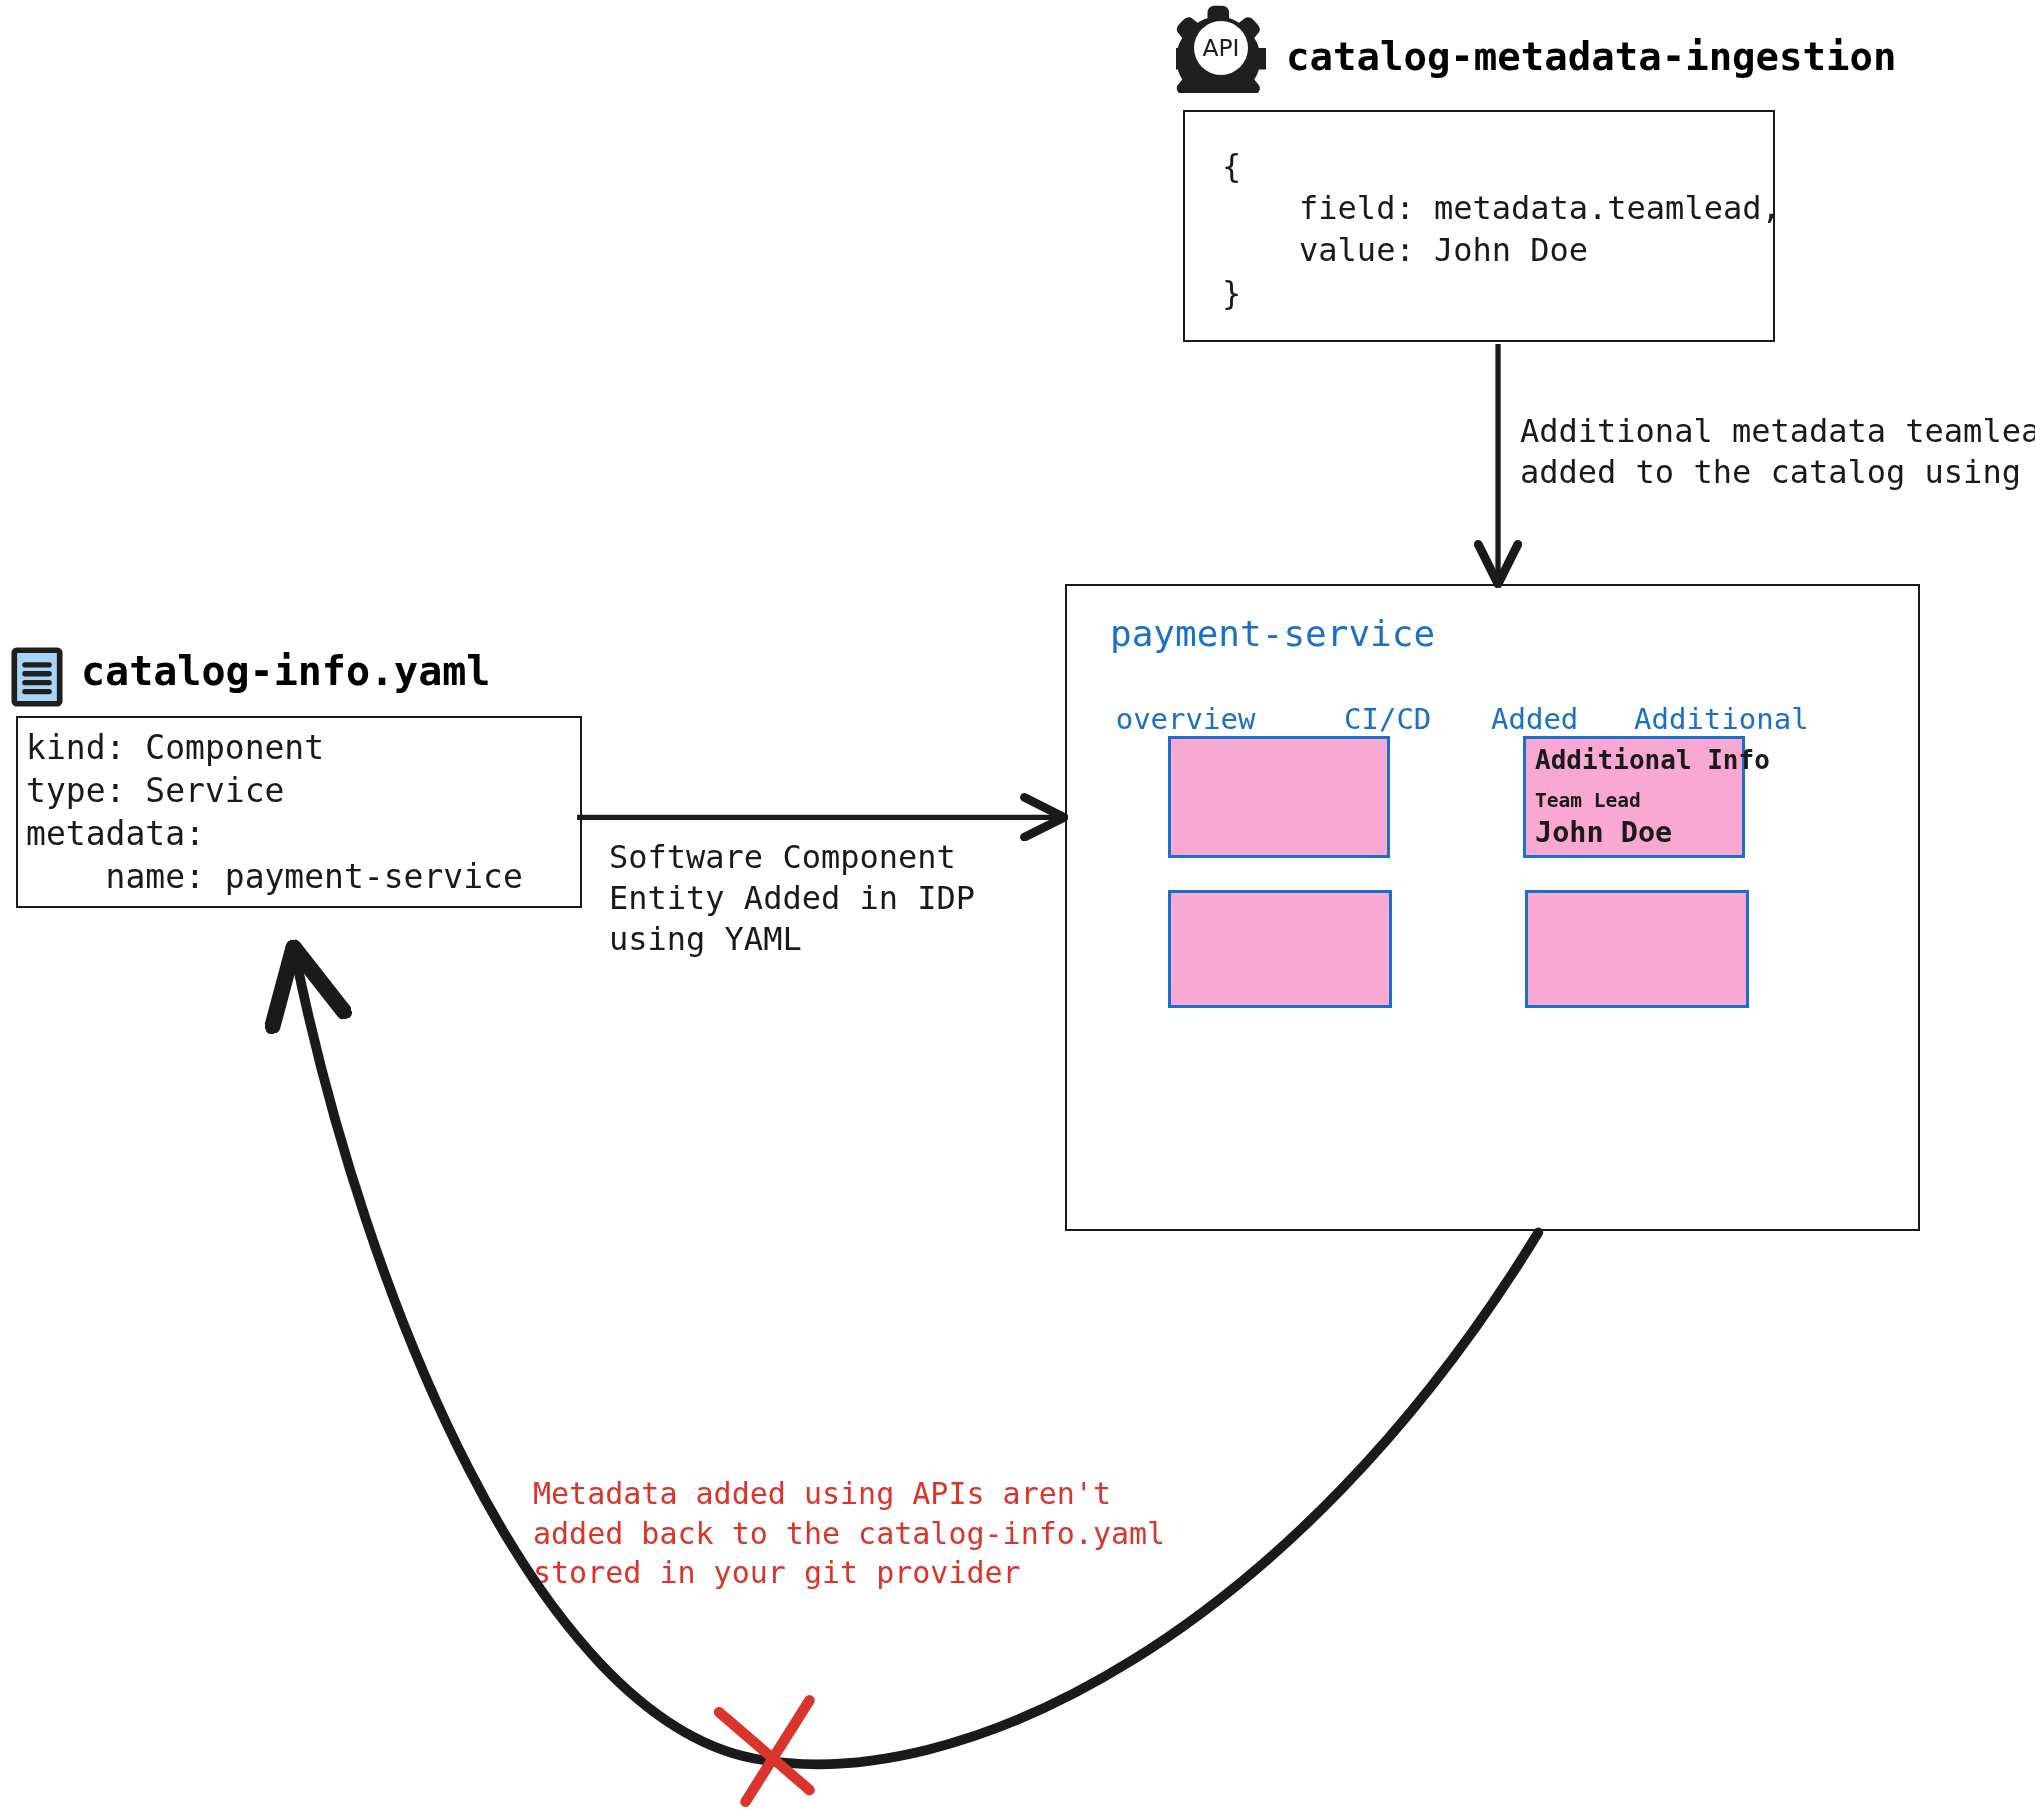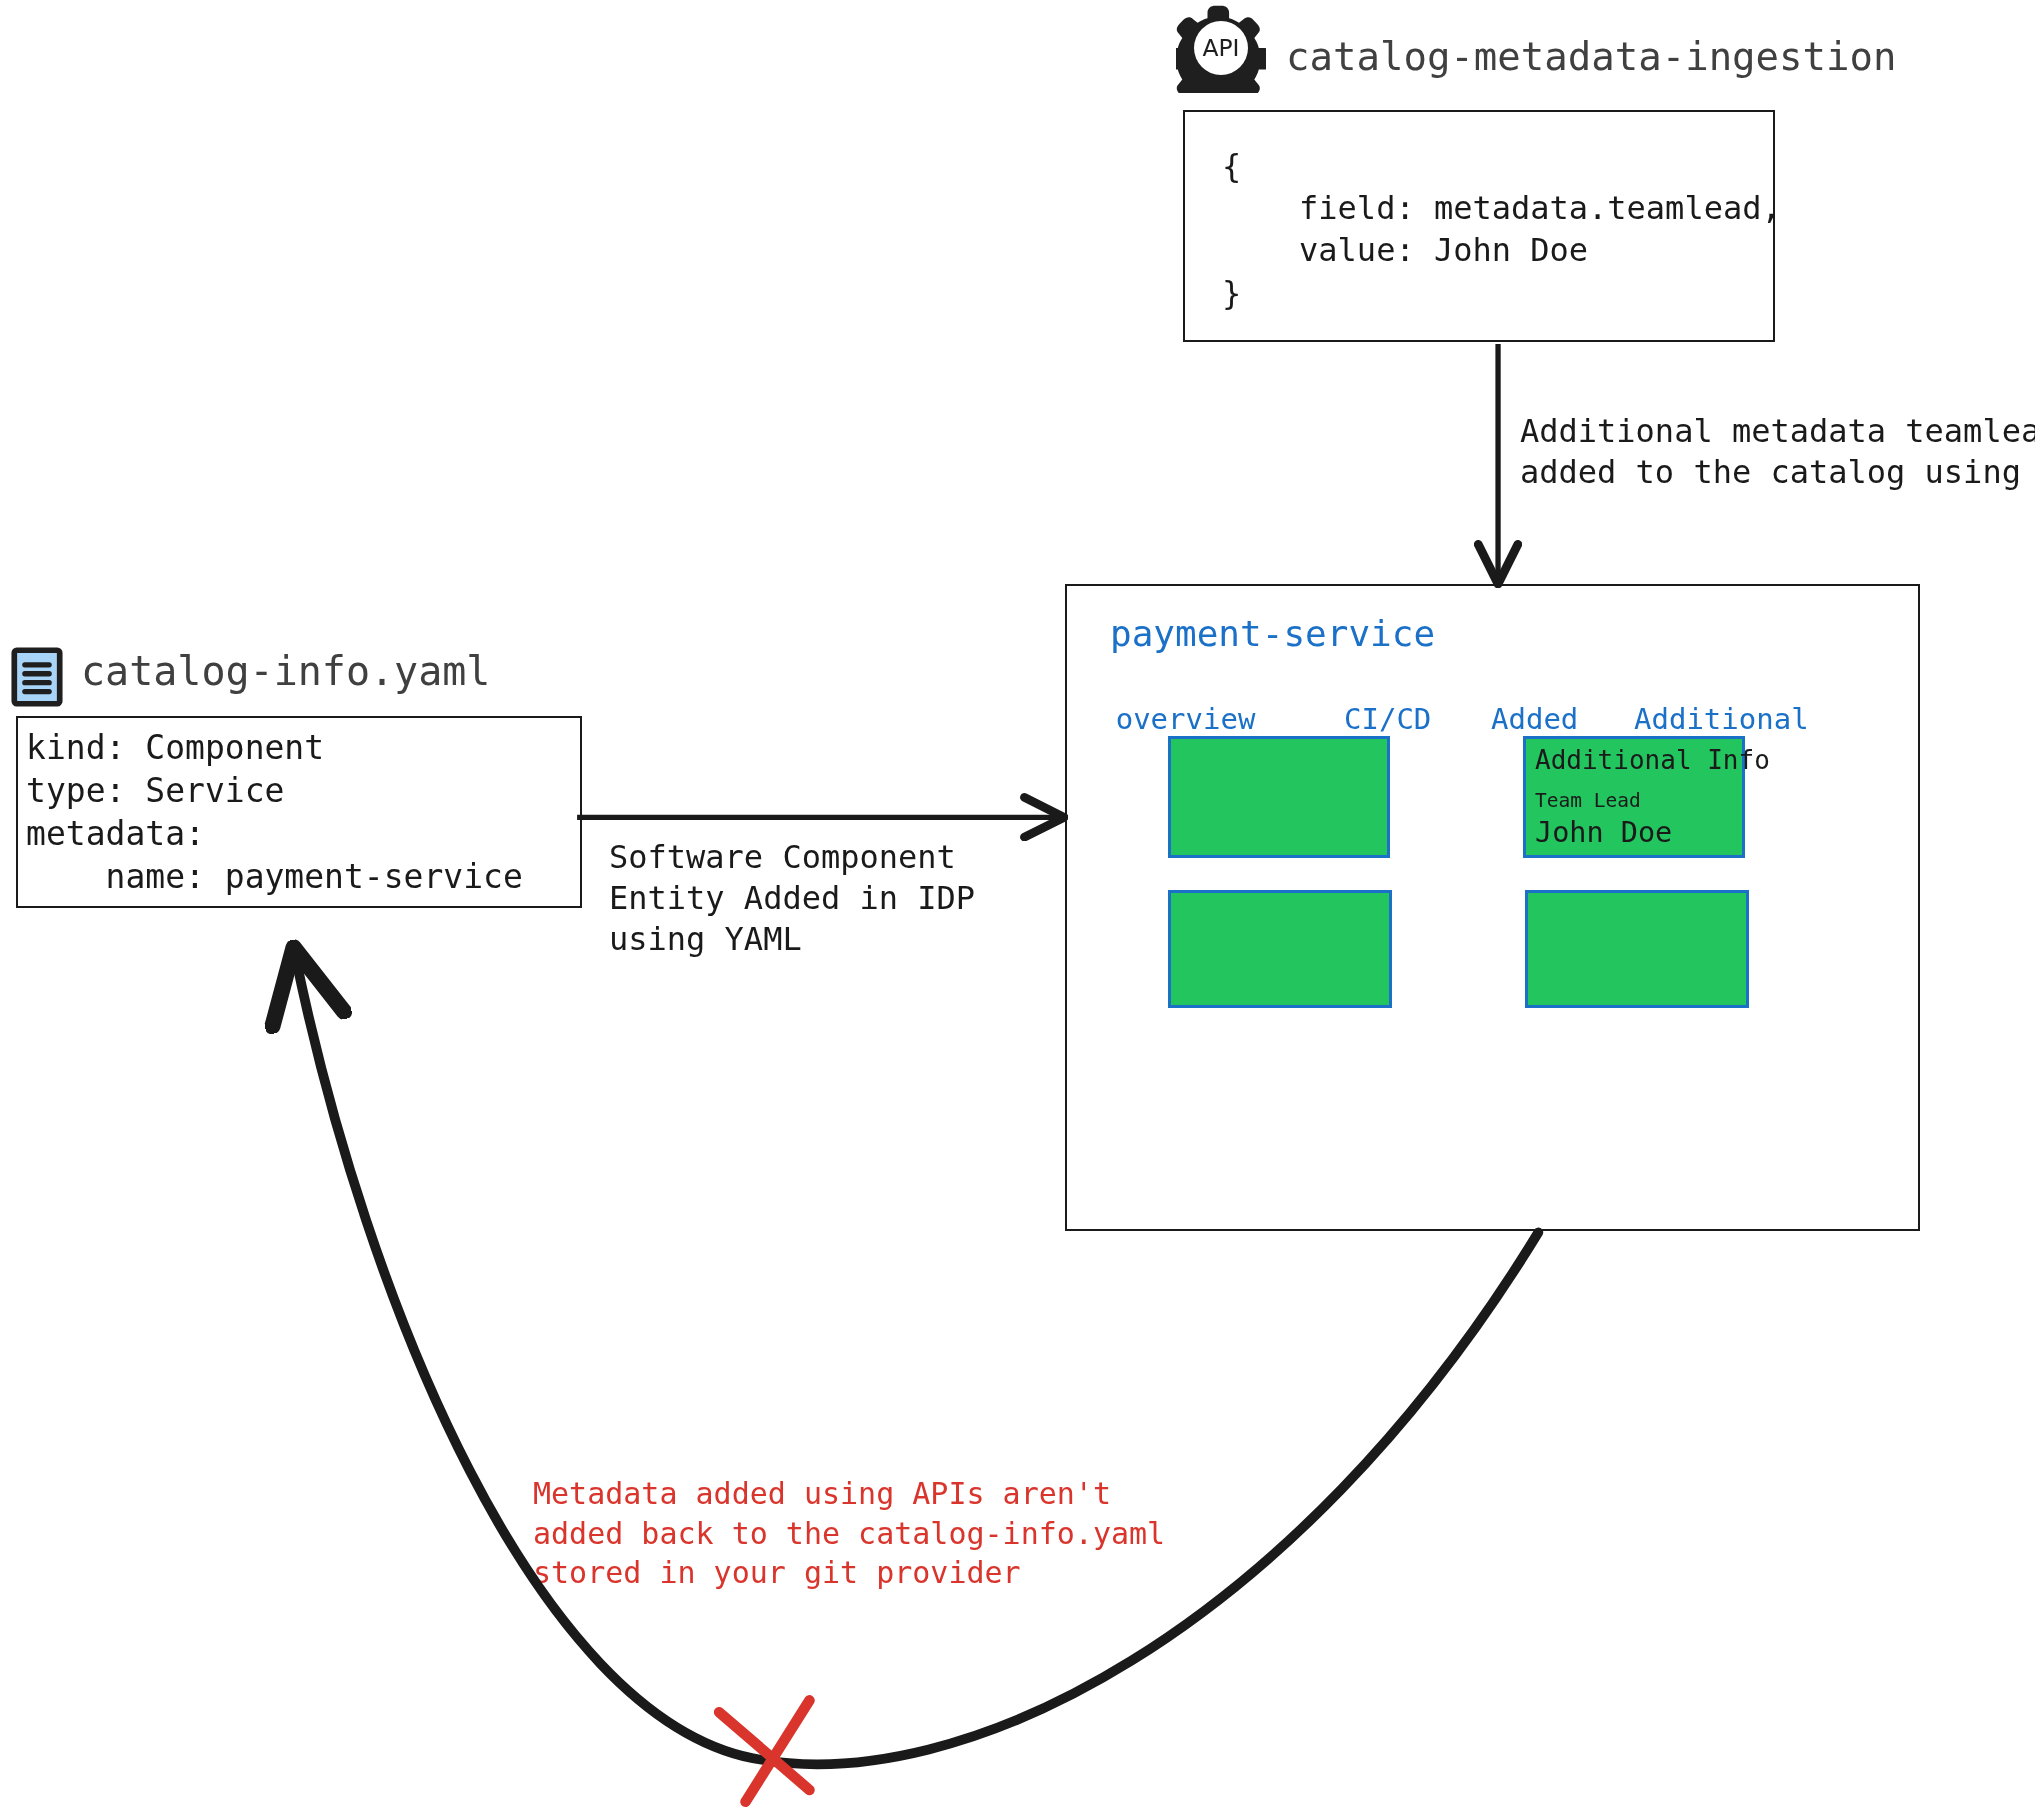--- a/index.html
+++ b/index.html
@@ -21,23 +21,23 @@
   .abs { position: absolute; }
 
   
   #api-gear-icon {
     left: 1176px; top: 3.3px;
     width: 90px; height: 90px;
   }
 
   
   .node-title {
-    color: #404040;
-    font-family: "DejaVu Sans Mono", monospace;
-    font-weight: 400;
+    color: #000000;
+    font-family: "DejaVu Sans Mono", monospace;
+    font-weight: 700;
     white-space: nowrap;
     line-height: 1;
   }
   #api-title {
     left: 1286px; top: 37px;
     font-size: 39px;
   }
   #yaml-title {
     left: 81px; top: 651px;
     font-size: 40px;
@@ -119,21 +119,22 @@
   }
   #tab-overview  { left: 5.7px;   }
   #tab-cicd      { left: 234px;  }
   #tab-docs      { left: 381px;  }
   #tab-kubernetes{ left: 524px; }
 
   .card {
     position: absolute;
     border: 3.7px solid #1b70c7;
     box-sizing: border-box;
-    background: #22c55e;
+    background: #f9a8d4;
+    font-weight: bold;
   }
   #card-overview     { left: 101px;  top: 150px;  width: 222px; height: 122px; }
   #card-additional   { left: 456px; top: 150px;  width: 222px; height: 122px; }
   #card-bottom-left  { left: 101px;  top: 304px;  width: 224px; height: 118px; }
   #card-bottom-right { left: 458px; top: 304px;  width: 224px; height: 118px; }
 
   #card-overview, #card-additional,
   #card-bottom-left, #card-bottom-right { }
 
   .card-heading {

